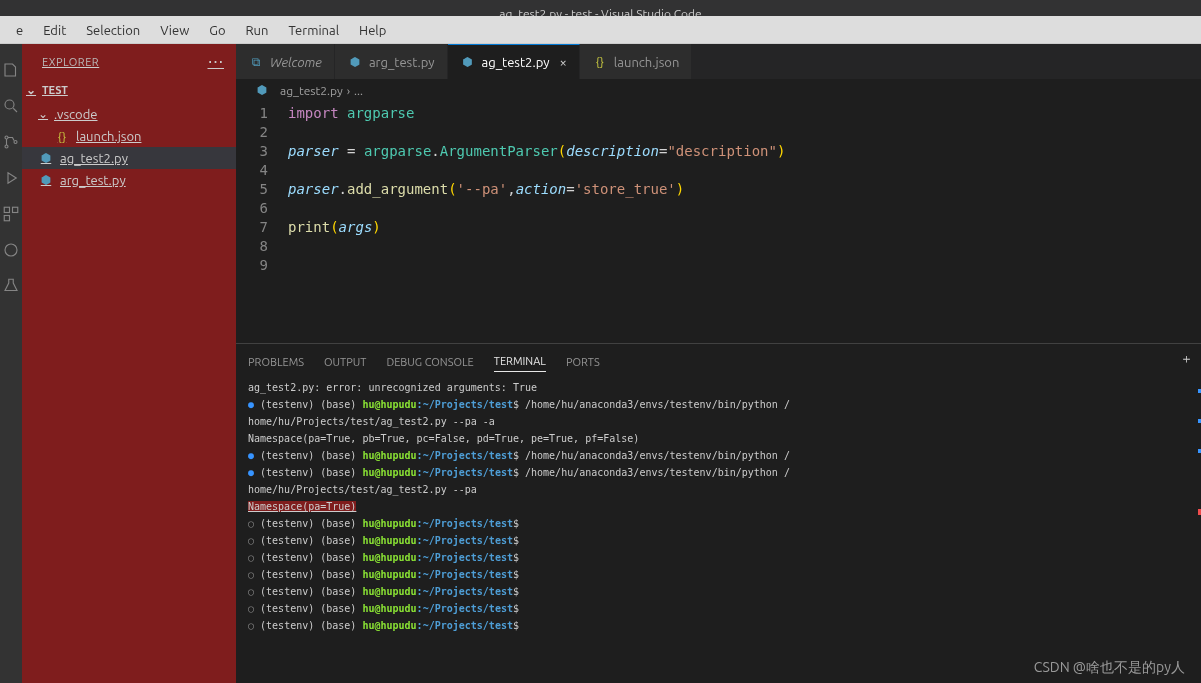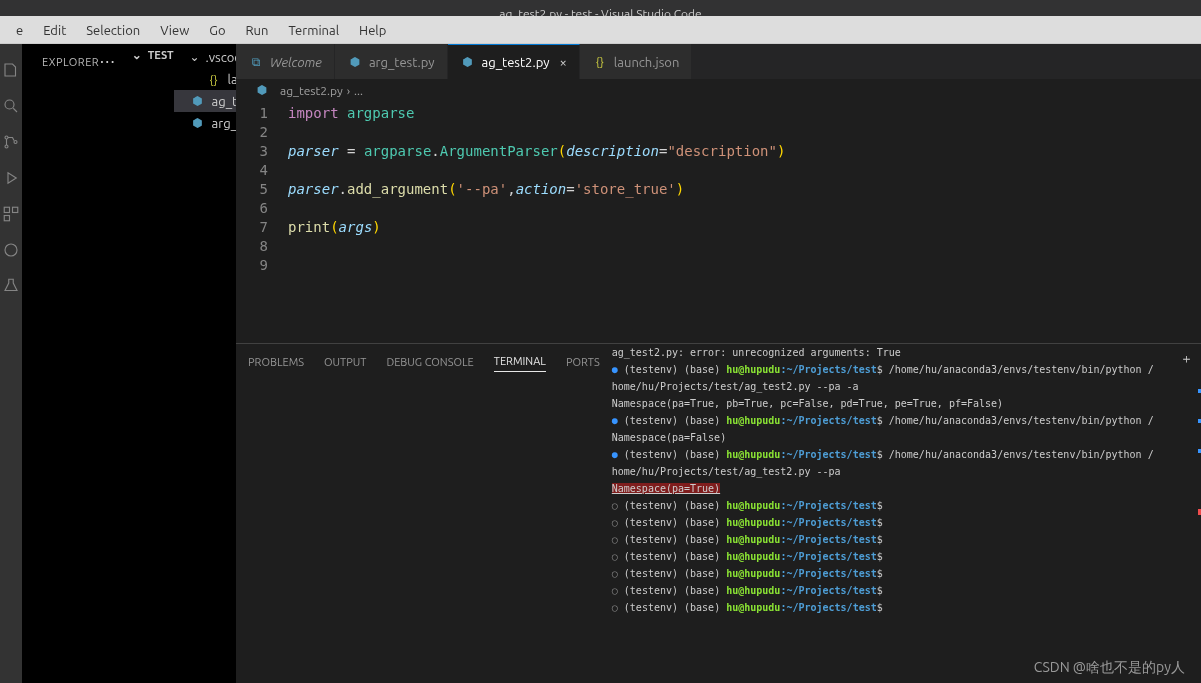--- a/index.html
+++ b/index.html
@@ -44,23 +44,24 @@
 }
 .activity-icon {
   width: 20px; height: 20px;
   margin: 8px 0;
   color: #858585;
   display: flex; align-items: center; justify-content: center;
 }
 .activity-icon svg { width: 18px; height: 18px; }
 .sidebar {
   width: 214px;
-  background: #000000;
-  display: flex;
-  flex-direction: row;
+  background: #7f1d1d;
+  display: flex;
+  flex-direction: column;
+  text-decoration: underline;
 }
 .sidebar-header {
   height: 35px;
   display: flex;
   align-items: center;
   justify-content: space-between;
   padding: 0 12px 0 20px;
   color: #bbbbbb;
   font-size: 11px;
   letter-spacing: 0.5px;
@@ -156,21 +157,21 @@
 .k-var { color: #9cdcfe; font-style: italic; }
 .k-op { color: #d4d4d4; }
 .k-func { color: #dcdcaa; }
 .k-str { color: #ce9178; }
 .k-paren { color: #ffd700; }
 .panels {
   height: 340px;
   background: #1e1e1e;
   border-top: 1px solid #414141;
   display: flex;
-  flex-direction: row;
+  flex-direction: column;
   position: relative;
 }
 .panel-tabs {
   height: 35px;
   display: flex;
   align-items: center;
   padding-left: 12px;
   gap: 20px;
   font-size: 11px;
   color: #969696;
@@ -368,21 +369,20 @@
       <div class="panel-actions">
         <span>＋</span>
       </div>
 
       <div class="terminal">
         <div class="term-line">ag_test2.py: error: unrecognized arguments: True</div>
         <div class="term-line"><span class="dot-blue">●</span> <span class="t-env">(testenv) (base) </span><span class="t-user">hu@hupudu</span><span class="t-path">:</span><span class="t-path">~/Projects/test</span><span>$</span><span> /home/hu/anaconda3/envs/testenv/bin/python /</span></div>
         <div class="term-line"><span>home/hu/Projects/test/ag_test2.py --pa -a</span></div>
         <div class="term-line">Namespace(pa=True, pb=True, pc=False, pd=True, pe=True, pf=False)</div>
         <div class="term-line"><span class="dot-blue">●</span> <span class="t-env">(testenv) (base) </span><span class="t-user">hu@hupudu</span><span class="t-path">:</span><span class="t-path">~/Projects/test</span><span>$</span><span> /home/hu/anaconda3/envs/testenv/bin/python /</span></div>
-        <div class="term-line">Namespace(pa=False)</div>
         <div class="term-line"><span class="dot-blue">●</span> <span class="t-env">(testenv) (base) </span><span class="t-user">hu@hupudu</span><span class="t-path">:</span><span class="t-path">~/Projects/test</span><span>$</span><span> /home/hu/anaconda3/envs/testenv/bin/python /</span></div>
         <div class="term-line"><span>home/hu/Projects/test/ag_test2.py --pa</span></div>
         <div class="term-line"><span class="t-hl">Namespace(pa=True)</span></div>
         <div class="term-line"><span class="dot-gray">○</span> <span class="t-env">(testenv) (base) </span><span class="t-user">hu@hupudu</span><span class="t-path">:</span><span class="t-path">~/Projects/test</span><span>$</span></div>
         <div class="term-line"><span class="dot-gray">○</span> <span class="t-env">(testenv) (base) </span><span class="t-user">hu@hupudu</span><span class="t-path">:</span><span class="t-path">~/Projects/test</span><span>$</span></div>
         <div class="term-line"><span class="dot-gray">○</span> <span class="t-env">(testenv) (base) </span><span class="t-user">hu@hupudu</span><span class="t-path">:</span><span class="t-path">~/Projects/test</span><span>$</span></div>
         <div class="term-line"><span class="dot-gray">○</span> <span class="t-env">(testenv) (base) </span><span class="t-user">hu@hupudu</span><span class="t-path">:</span><span class="t-path">~/Projects/test</span><span>$</span></div>
         <div class="term-line"><span class="dot-gray">○</span> <span class="t-env">(testenv) (base) </span><span class="t-user">hu@hupudu</span><span class="t-path">:</span><span class="t-path">~/Projects/test</span><span>$</span></div>
         <div class="term-line"><span class="dot-gray">○</span> <span class="t-env">(testenv) (base) </span><span class="t-user">hu@hupudu</span><span class="t-path">:</span><span class="t-path">~/Projects/test</span><span>$</span></div>
         <div class="term-line"><span class="dot-gray">○</span> <span class="t-env">(testenv) (base) </span><span class="t-user">hu@hupudu</span><span class="t-path">:</span><span class="t-path">~/Projects/test</span><span>$</span></div>

